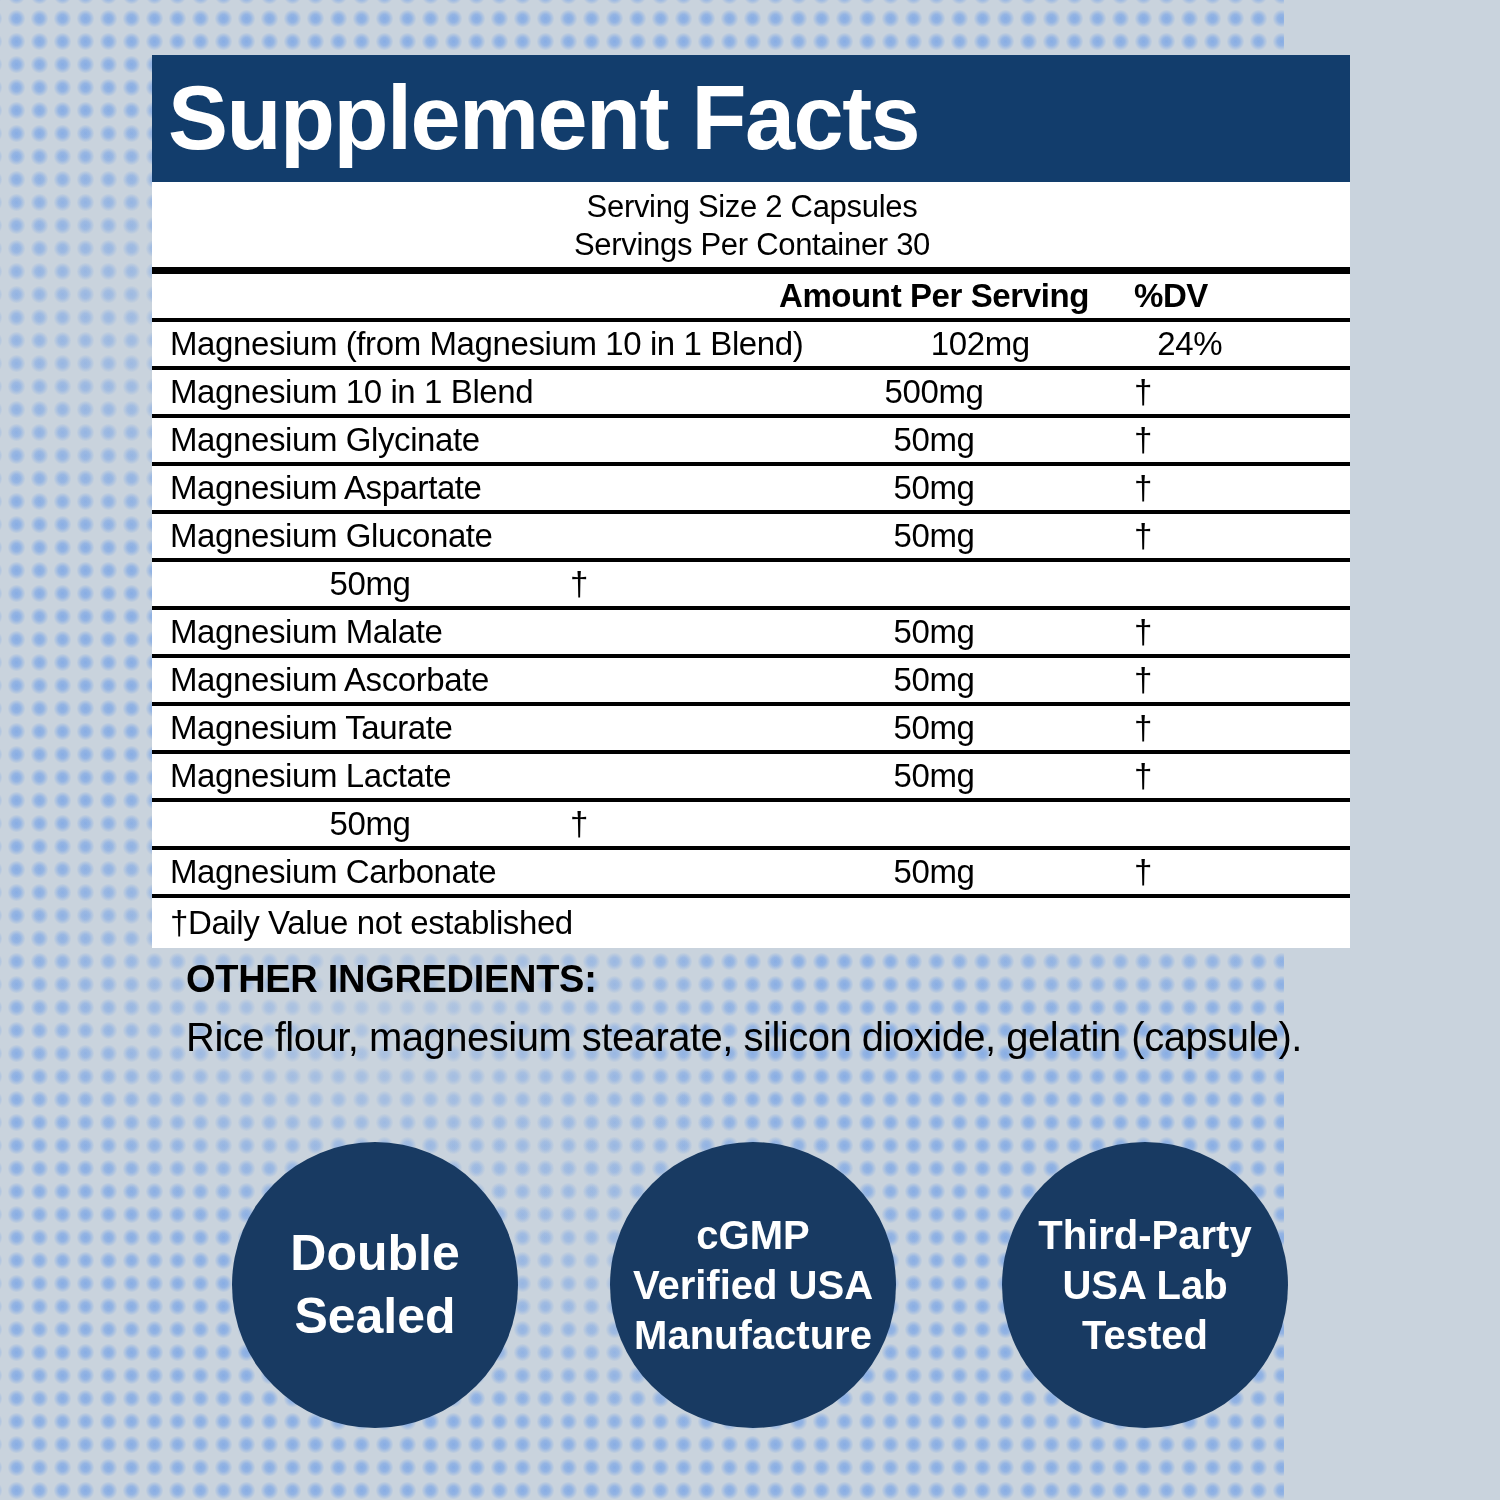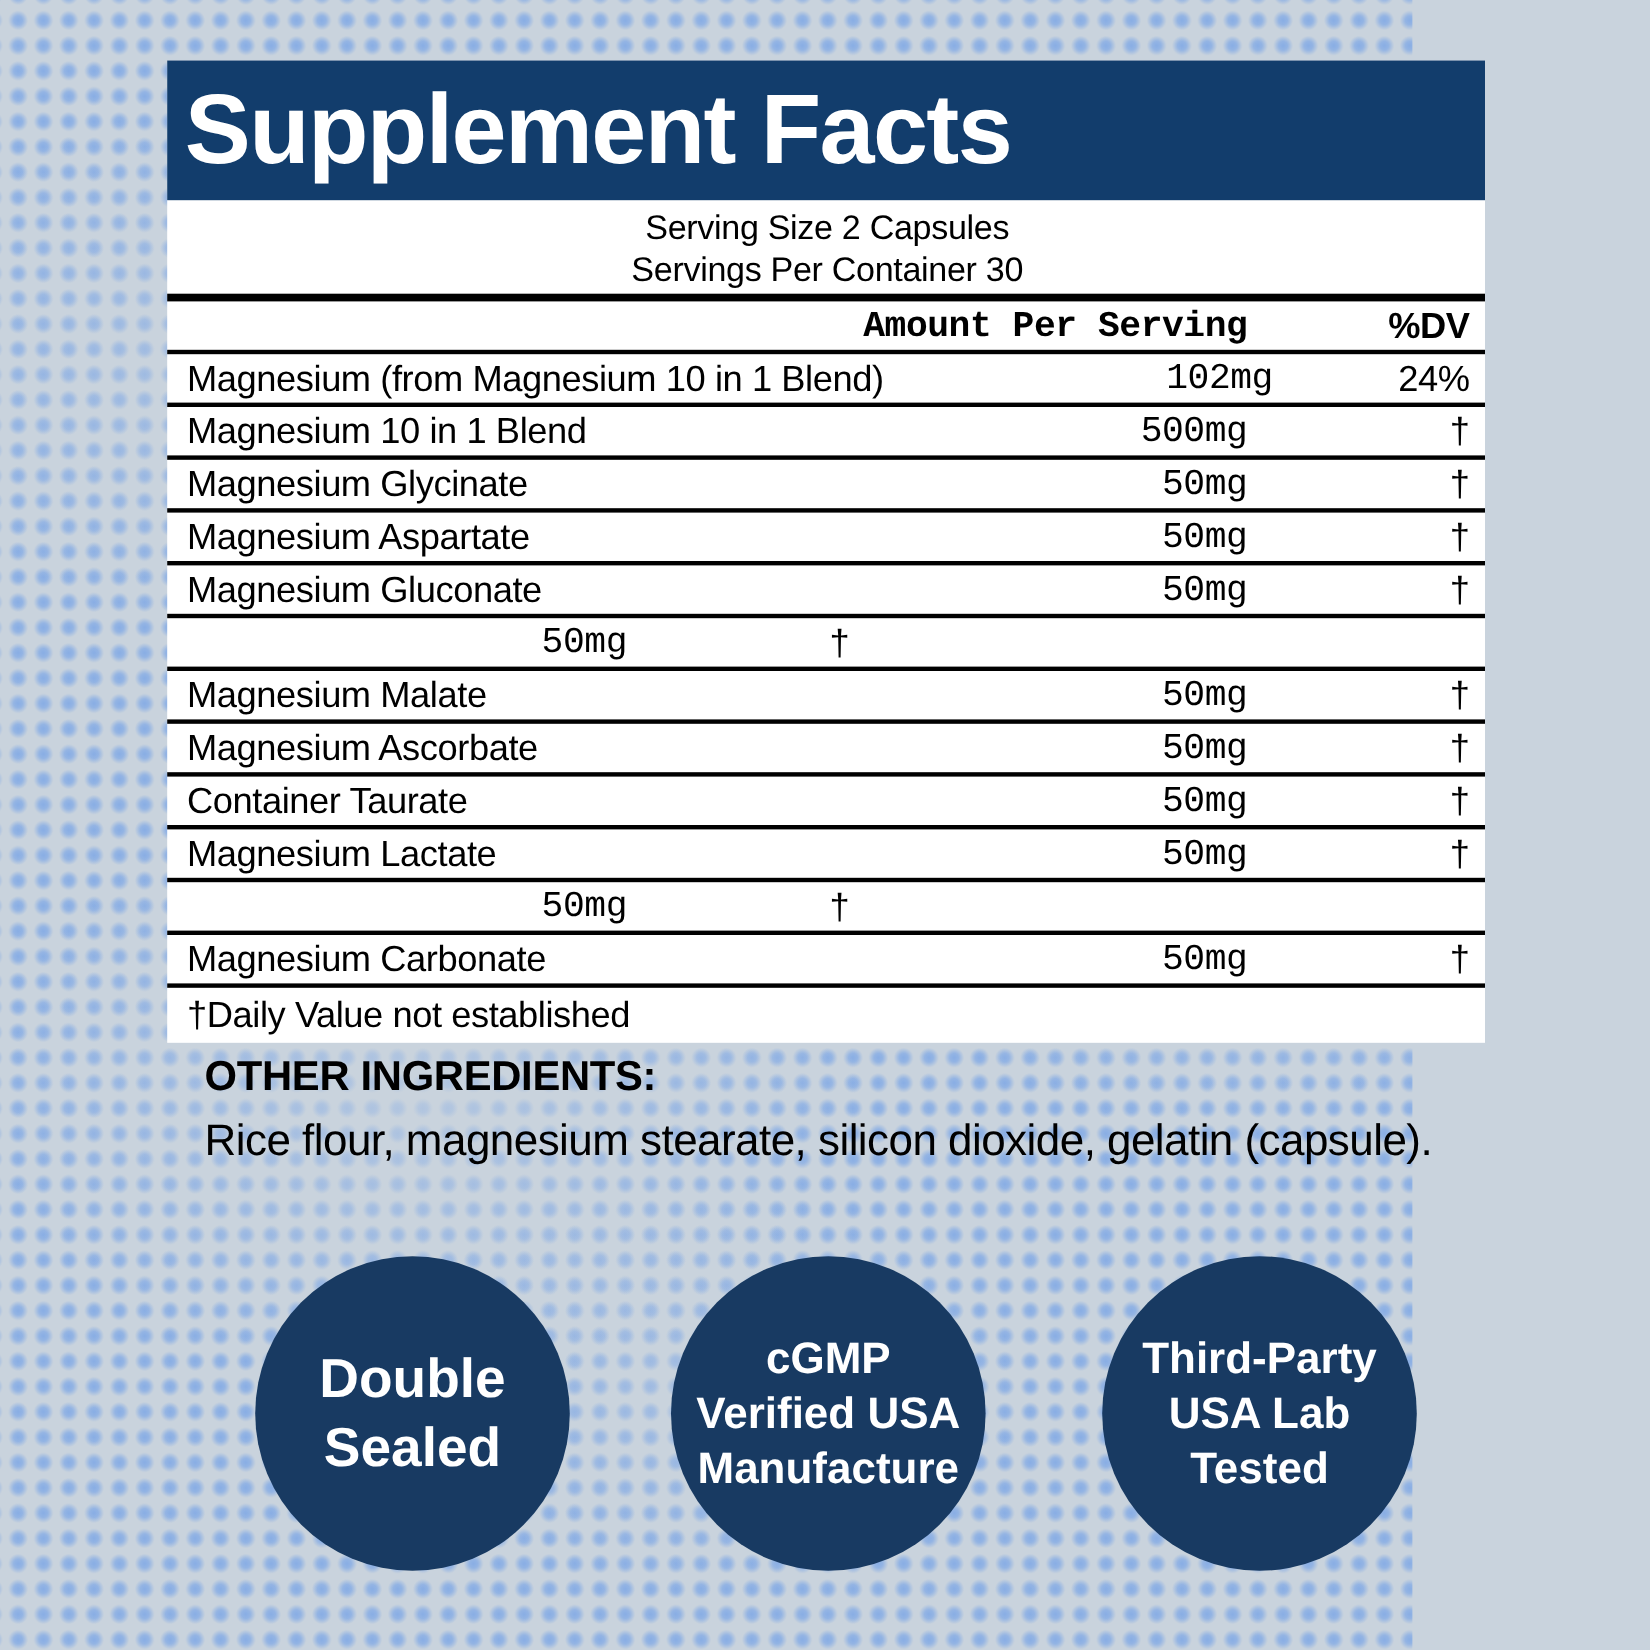--- a/index.html
+++ b/index.html
@@ -66,22 +66,22 @@
     display: flex; align-items: center;
     height: 44px;
     border-bottom: 4px solid #000;
     padding: 0 14px 0 18px;
     font-size: 33px;
     letter-spacing: -0.4px;
     box-sizing: content-box;
   }
   .t-head { font-weight: bold; }
   .c-name { flex: 1; white-space: nowrap; }
-  .c-amt  { width: 400px; text-align: right; white-space: nowrap; font-family: Liberation Mono, monospace; }
-  .c-dv   { width: 202px; text-align: right; white-space: nowrap; }
+  .c-amt  { width: 400px; text-align: center; white-space: nowrap; }
+  .c-dv   { width: 202px; text-align: left; white-space: nowrap; }
   .t-foot {
     height: 50px;
     display: flex; align-items: center;
     padding: 0 14px 0 18px;
     font-size: 33px;
     letter-spacing: -0.4px;
   }
 
   
   .other { position: absolute; left: 186px; top: 958px; width: 1190px; }
@@ -171,21 +171,21 @@
       <span class="c-name">Magnesium Malate</span>
       <span class="c-amt">50mg</span>
       <span class="c-dv">†</span>
     </div>
     <div class="t-row">
       <span class="c-name">Magnesium Ascorbate</span>
       <span class="c-amt">50mg</span>
       <span class="c-dv">†</span>
     </div>
     <div class="t-row">
-      <span class="c-name">Container Taurate</span>
+      <span class="c-name">Magnesium Taurate</span>
       <span class="c-amt">50mg</span>
       <span class="c-dv">†</span>
     </div>
     <div class="t-row">
       <span class="c-name">Magnesium Lactate</span>
       <span class="c-amt">50mg</span>
       <span class="c-dv">†</span>
     </div>
     <div class="t-row">
       <span class="c-amt">50mg</span>

